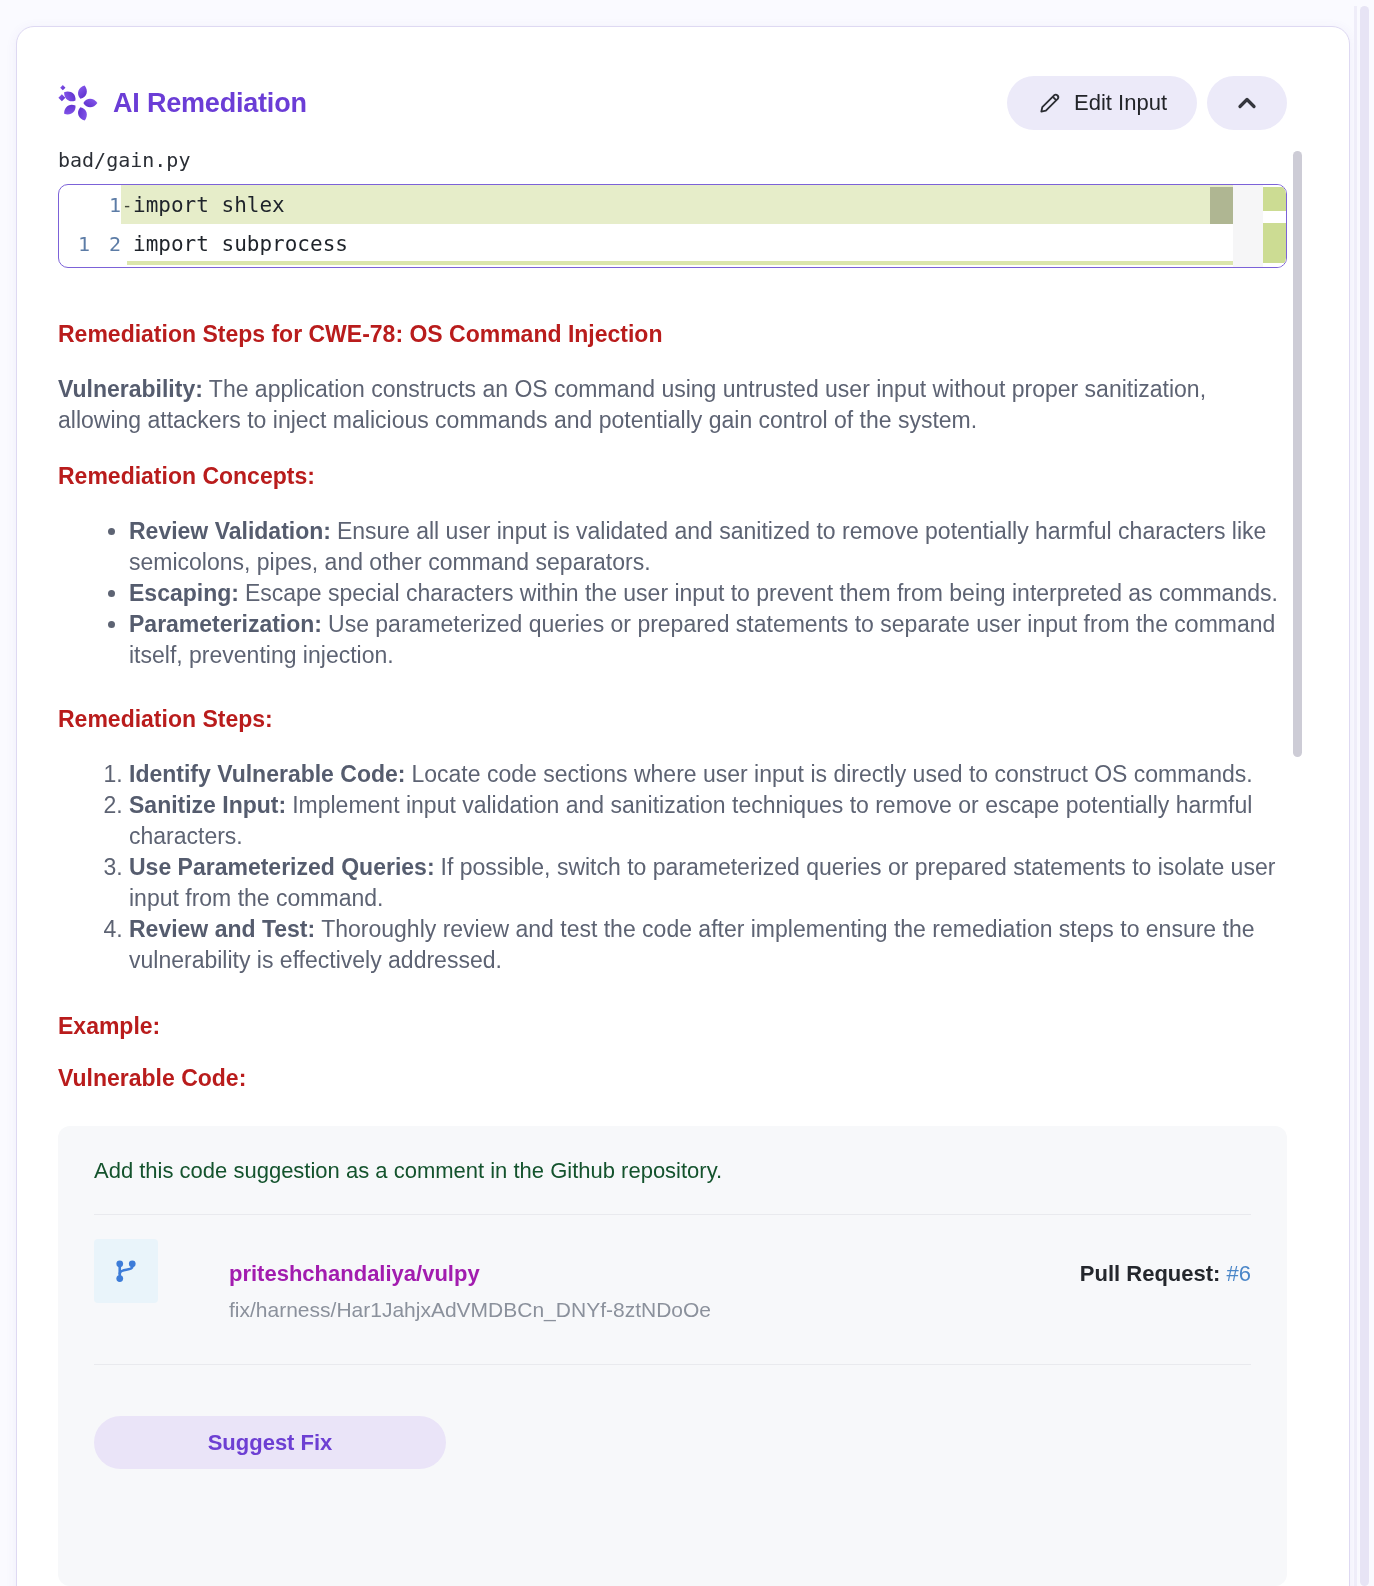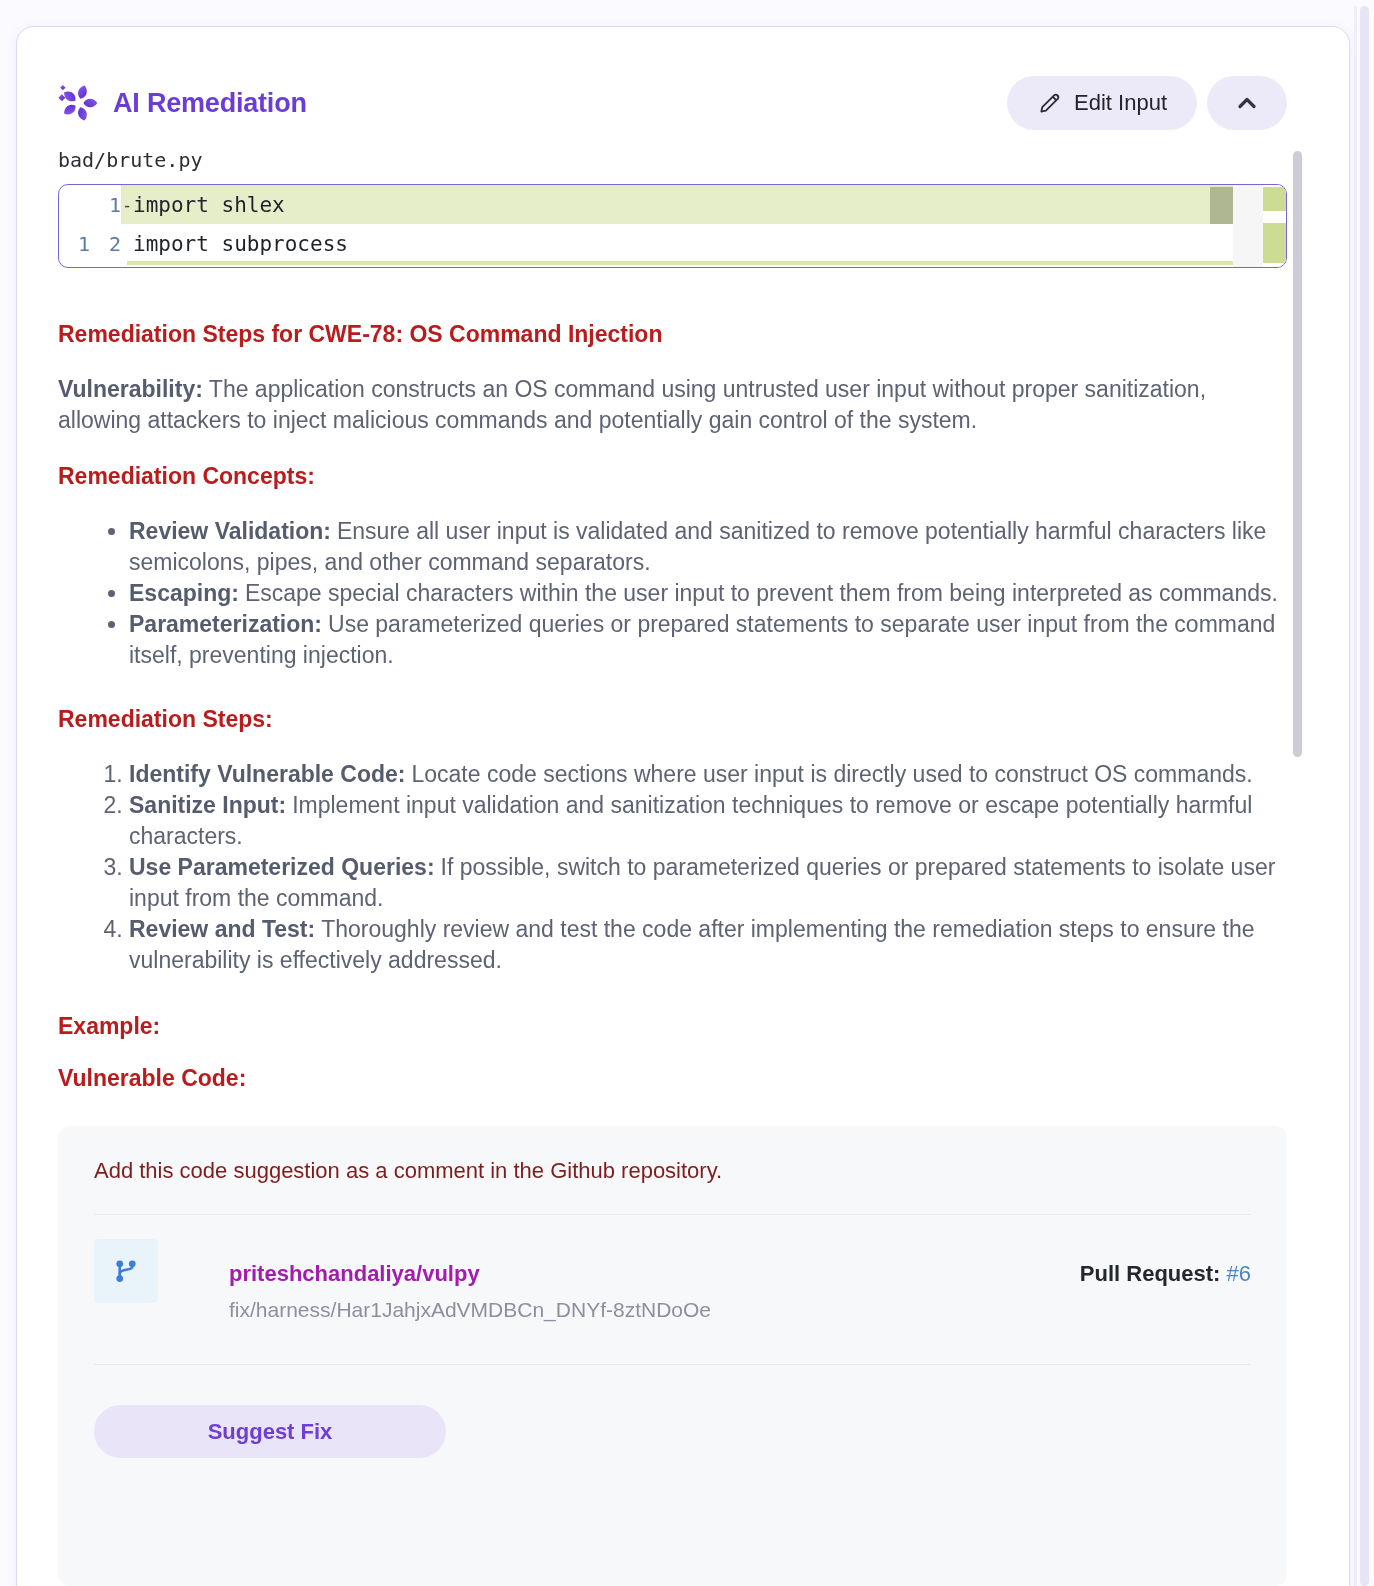--- a/index.html
+++ b/index.html
@@ -63,36 +63,36 @@
   .prose h3.vc { margin-top:24px; }
   .prose p { margin:26px 0 0 0; }
   .prose ul, .prose ol { margin:26px 0 0 0; padding-left:71px; }
   .prose li { margin:0; }
   .prose strong, .prose b { color:#555c6e; font-weight:700; margin-right:6px; }
   
   .panel {
     margin-top:34px; background:#f7f8fa; border-radius:12px;
     padding:32px 36px 60px 36px; height:460px;
   }
-  .instruction { font-size:22px; color:#7f1d1d; }
+  .instruction { font-size:22px; color:#14532d; }
   .divider { height:1px; background:#e9eaee; margin-top:30px; }
   .repo-row { display:flex; align-items:flex-start; margin-top:24px; }
   .repo-tile {
     width:64px; height:64px; border-radius:4px; background:#e9f4fa;
     display:flex; align-items:center; justify-content:center; flex:0 0 auto;
   }
   .repo-texts { margin-left:71px; flex:1; padding-top:22px; }
   .repo-name { font-size:22px; font-weight:700; color:#a21caf; }
   .repo-branch { font-size:21px; color:#8b919c; margin-top:11px; }
   .pr-block { width:348px; padding-top:22px; font-size:22px;text-align:right; }
   .pr-label { font-weight:700; color:#24272d; }
   .pr-num { color:#4a86c8; text-decoration:none; cursor:pointer; }
   .divider2 { margin-top:42px; }
   .btn-suggest {
-    margin-top:40px; width:352px; height:53px; border:none; cursor:pointer;
+    margin-top:51px; width:352px; height:53px; border:none; cursor:pointer;
     background:#eae4f8; border-radius:27px;
     font-family:"Liberation Sans", sans-serif;
     font-size:22px; font-weight:700; color:#6d3fd3;
   }
   
   .content-scroll-thumb {
     position:absolute; top:124px; right:47px; width:9px; height:606px;
     background:#cdccd6; border-radius:5px;
   }
   .edge-strip-a { position:absolute; top:6px; right:5px; width:9px; height:1580px; background:#e7e4f5; border-radius:5px; }
@@ -130,21 +130,21 @@
       </svg>
       <span>Edit Input</span>
     </button>
     <button class="btn-pill btn-collapse">
       <svg width="28" height="28" viewBox="0 0 24 24" fill="none" stroke="#35363e" stroke-width="2.8" stroke-linecap="round" stroke-linejoin="round">
         <polyline points="6 15 12 9 18 15"></polyline>
       </svg>
     </button>
   </div>
 
-  <div class="filepath">bad/brute.py</div>
+  <div class="filepath">bad/gain.py</div>
 
   <div class="codeblock">
     <div class="crow added">
       <span class="gut"></span>
       <span class="gut">1</span>
       <span class="linebody">
         <span class="marker">-</span>
         <span class="codetext">import shlex</span>
       </span>
     </div>

